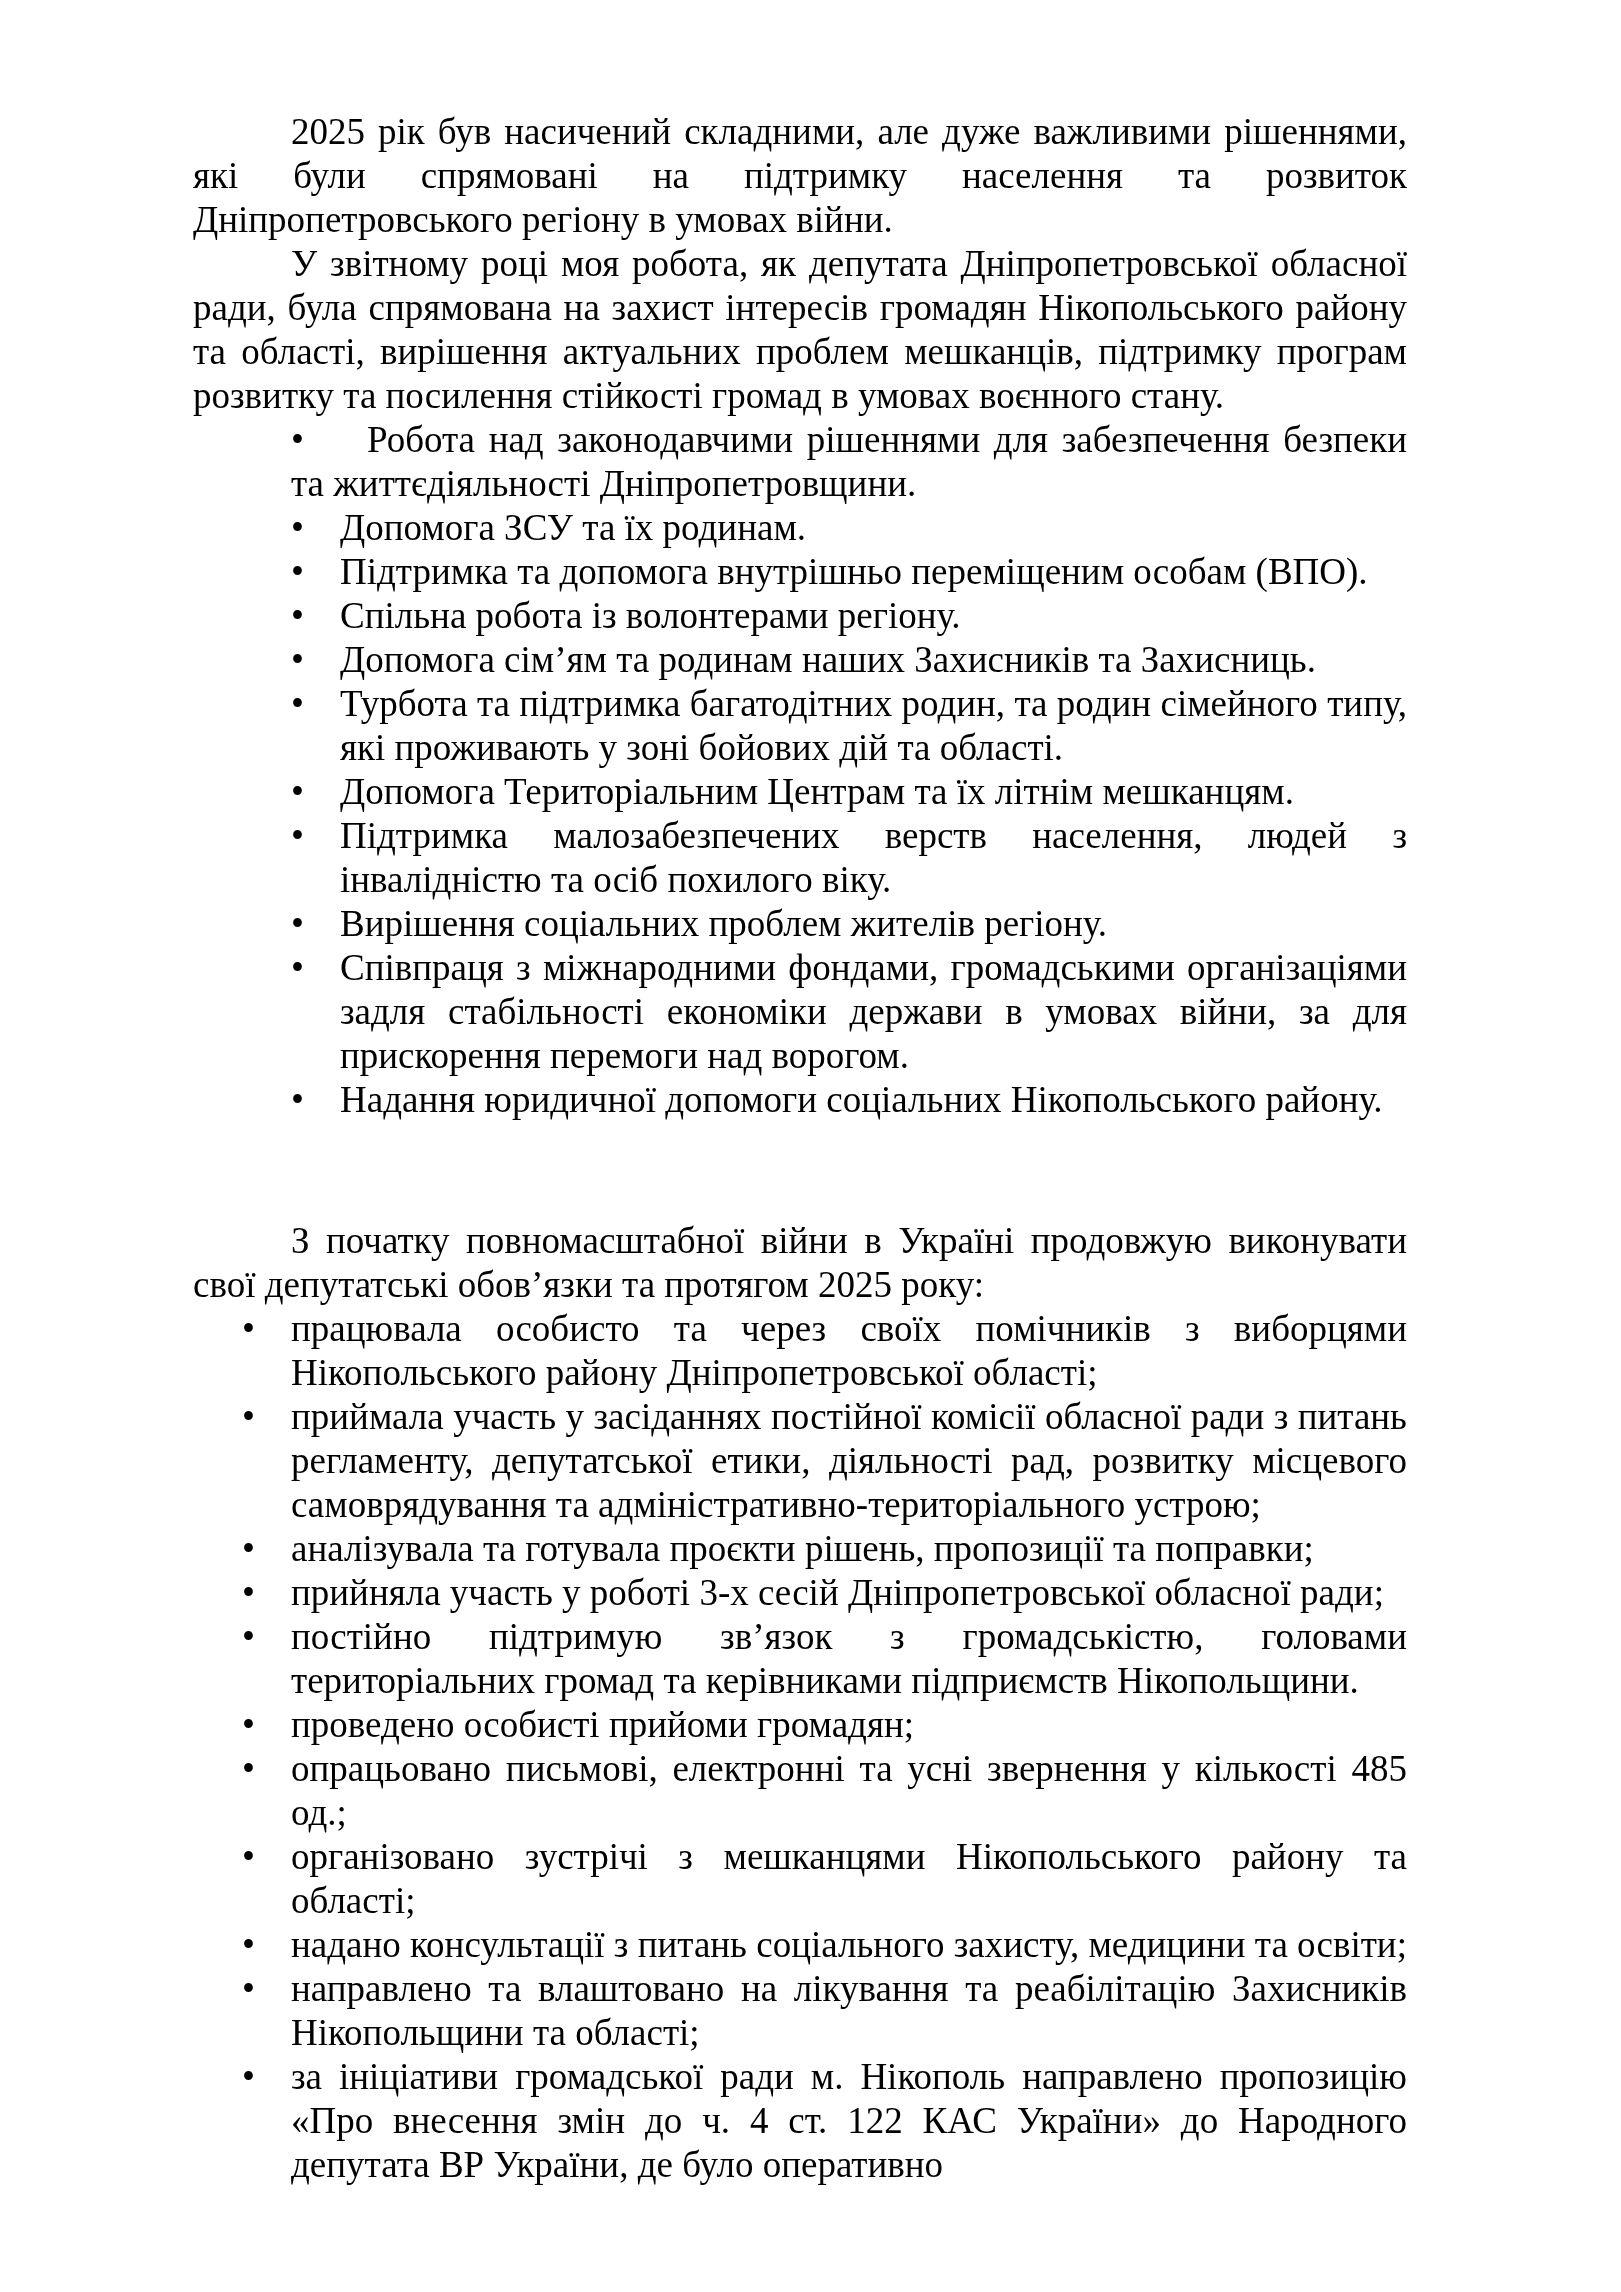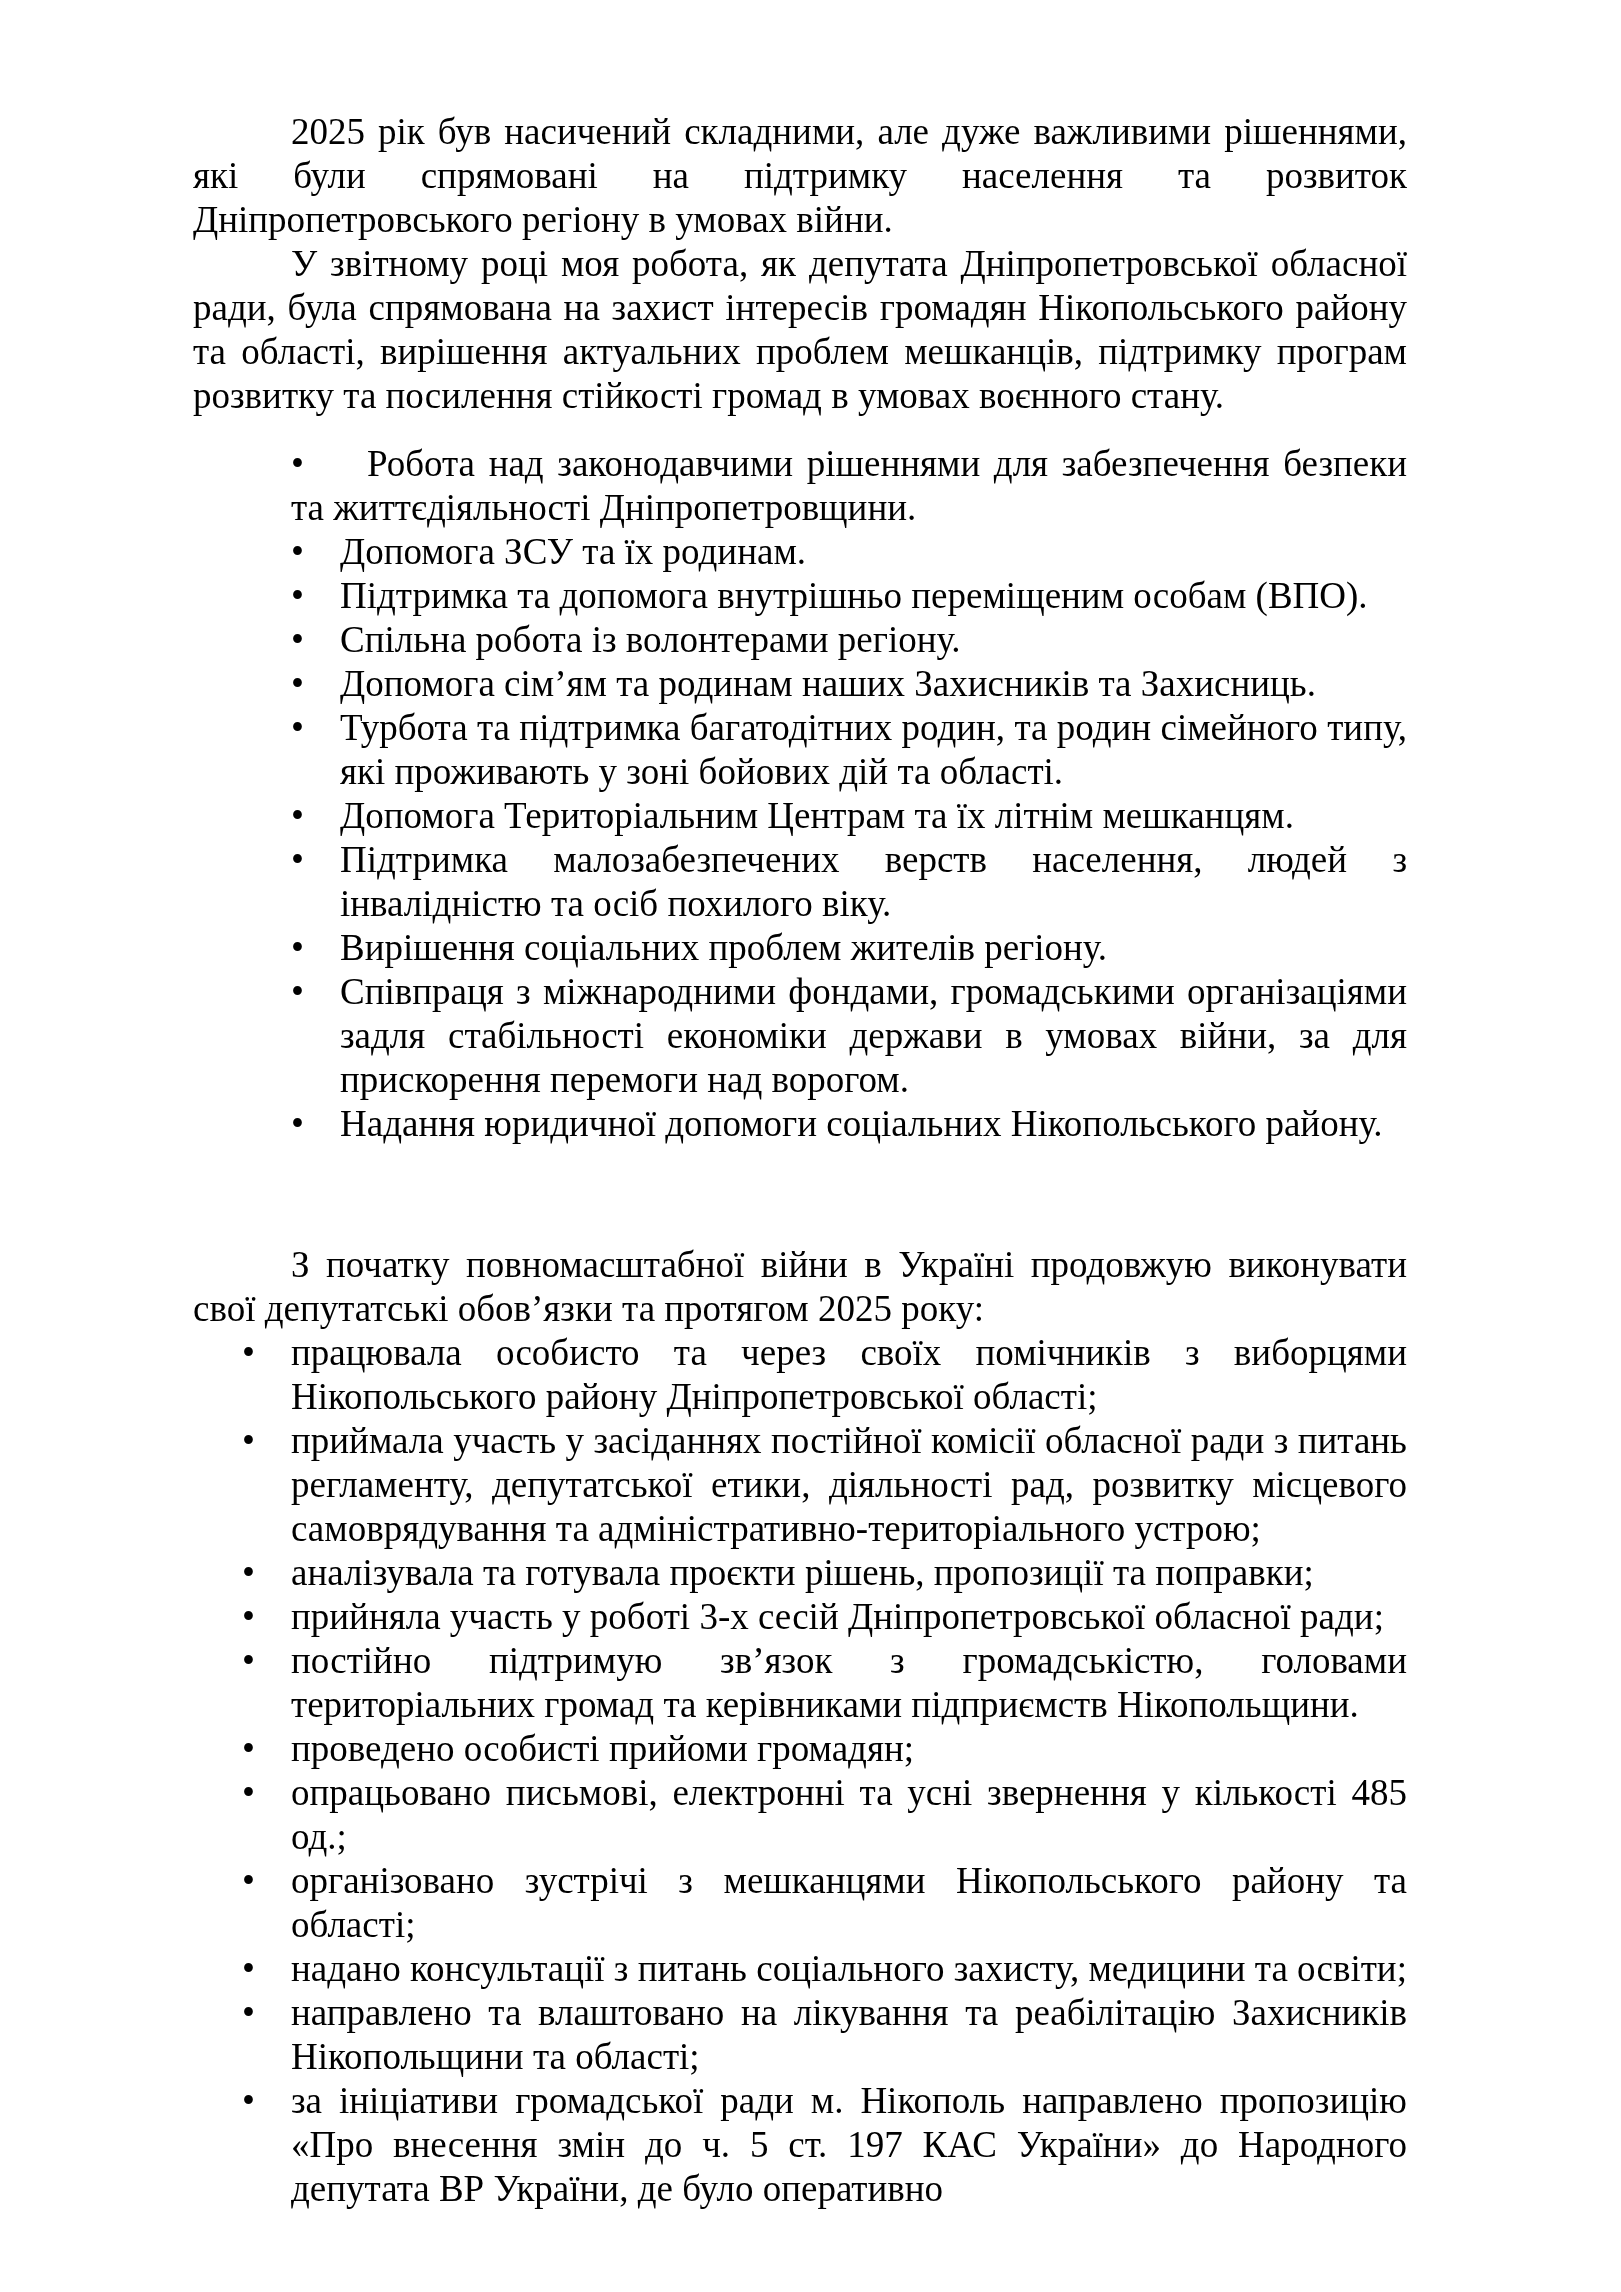--- a/index.html
+++ b/index.html
@@ -28,21 +28,20 @@
   .para.no-indent {
     text-indent: 0;
   }
   .gap-large { margin-top: 97px; }
   .gap-small { margin-top: 36px; }
 
   
   .li-first {
     margin-left: 98px;
     text-align: justify;
-    margin-top: 24px;
   }
   .li-first .bullet-inline {
     display: inline-block;
     width: 76px;
   }
 
   
   .li {
     display: flex;
     align-items: flex-start;
@@ -155,18 +154,18 @@
     <div class="li g2">
       <span class="b">•</span>
       <div class="t">надано консультації з питань соціального захисту, медицини та освіти;</div>
     </div>
     <div class="li g2">
       <span class="b">•</span>
       <div class="t">направлено та влаштовано на лікування та реабілітацію Захисників Нікопольщини та області;</div>
     </div>
     <div class="li g2">
       <span class="b">•</span>
-      <div class="t">за ініціативи громадської ради м. Нікополь направлено пропозицію «Про внесення змін до ч. 5 ст. 197 КАС України» до Народного депутата ВР України, де було оперативно</div>
+      <div class="t">за ініціативи громадської ради м. Нікополь направлено пропозицію «Про внесення змін до ч. 4 ст. 122 КАС України» до Народного депутата ВР України, де було оперативно</div>
     </div>
   </div>
 
 </div>
 
 
 </body></html>

